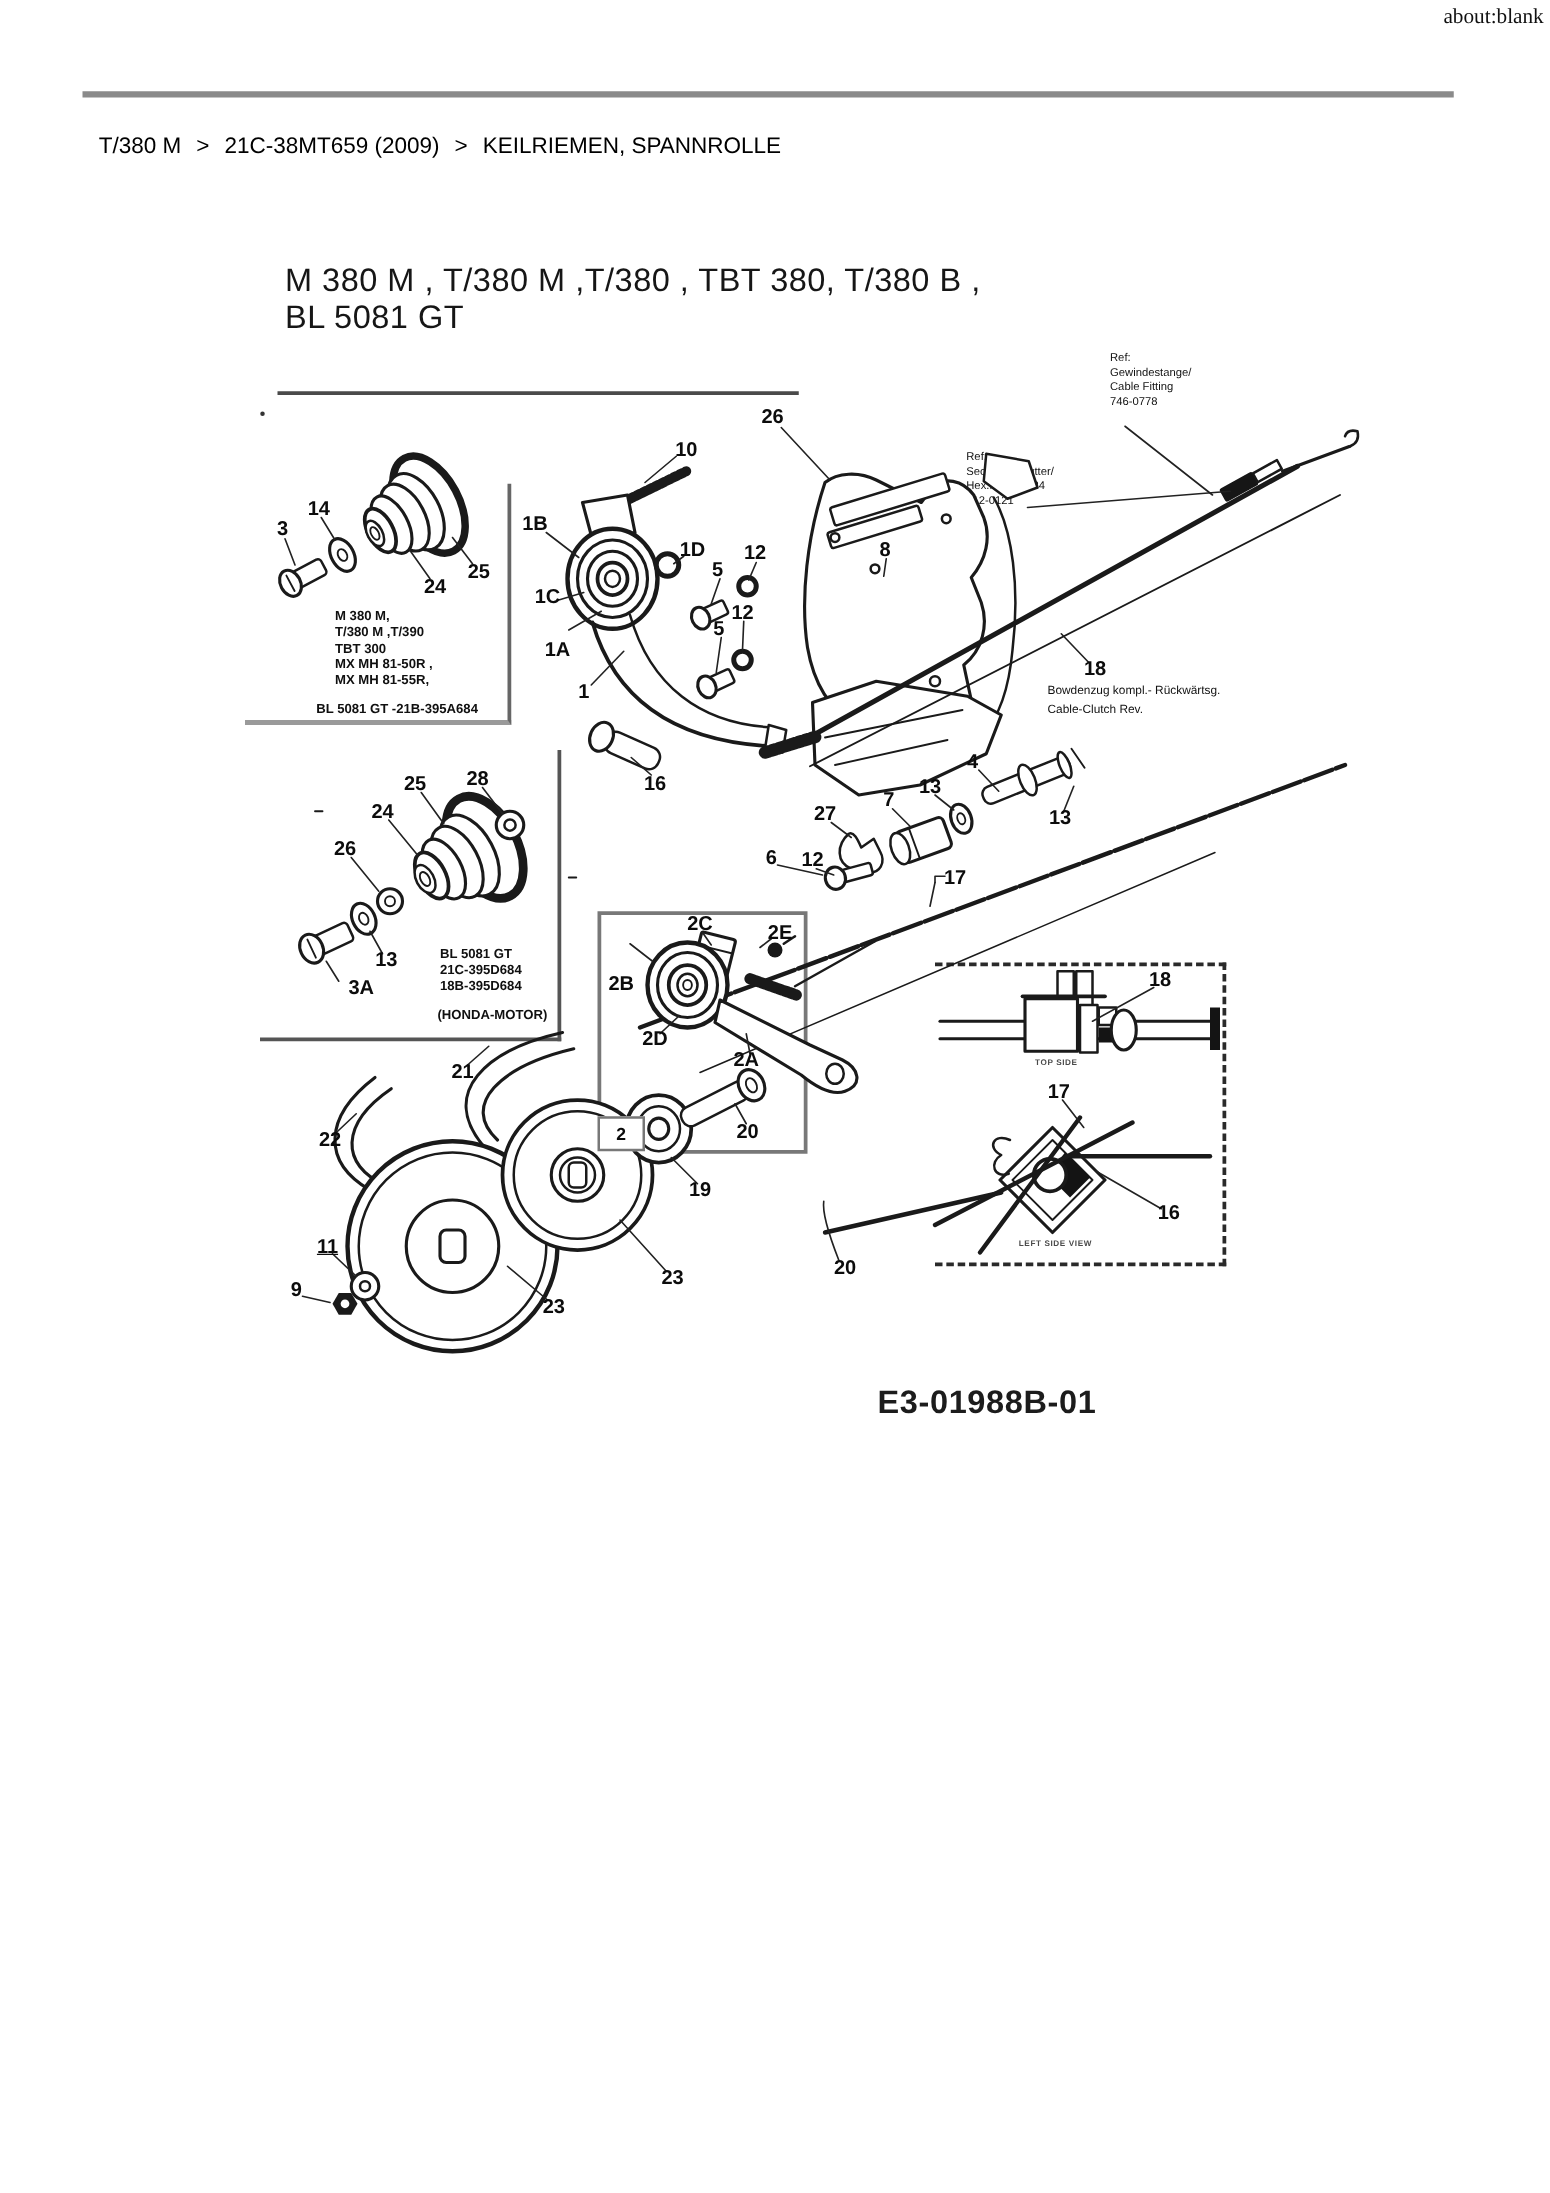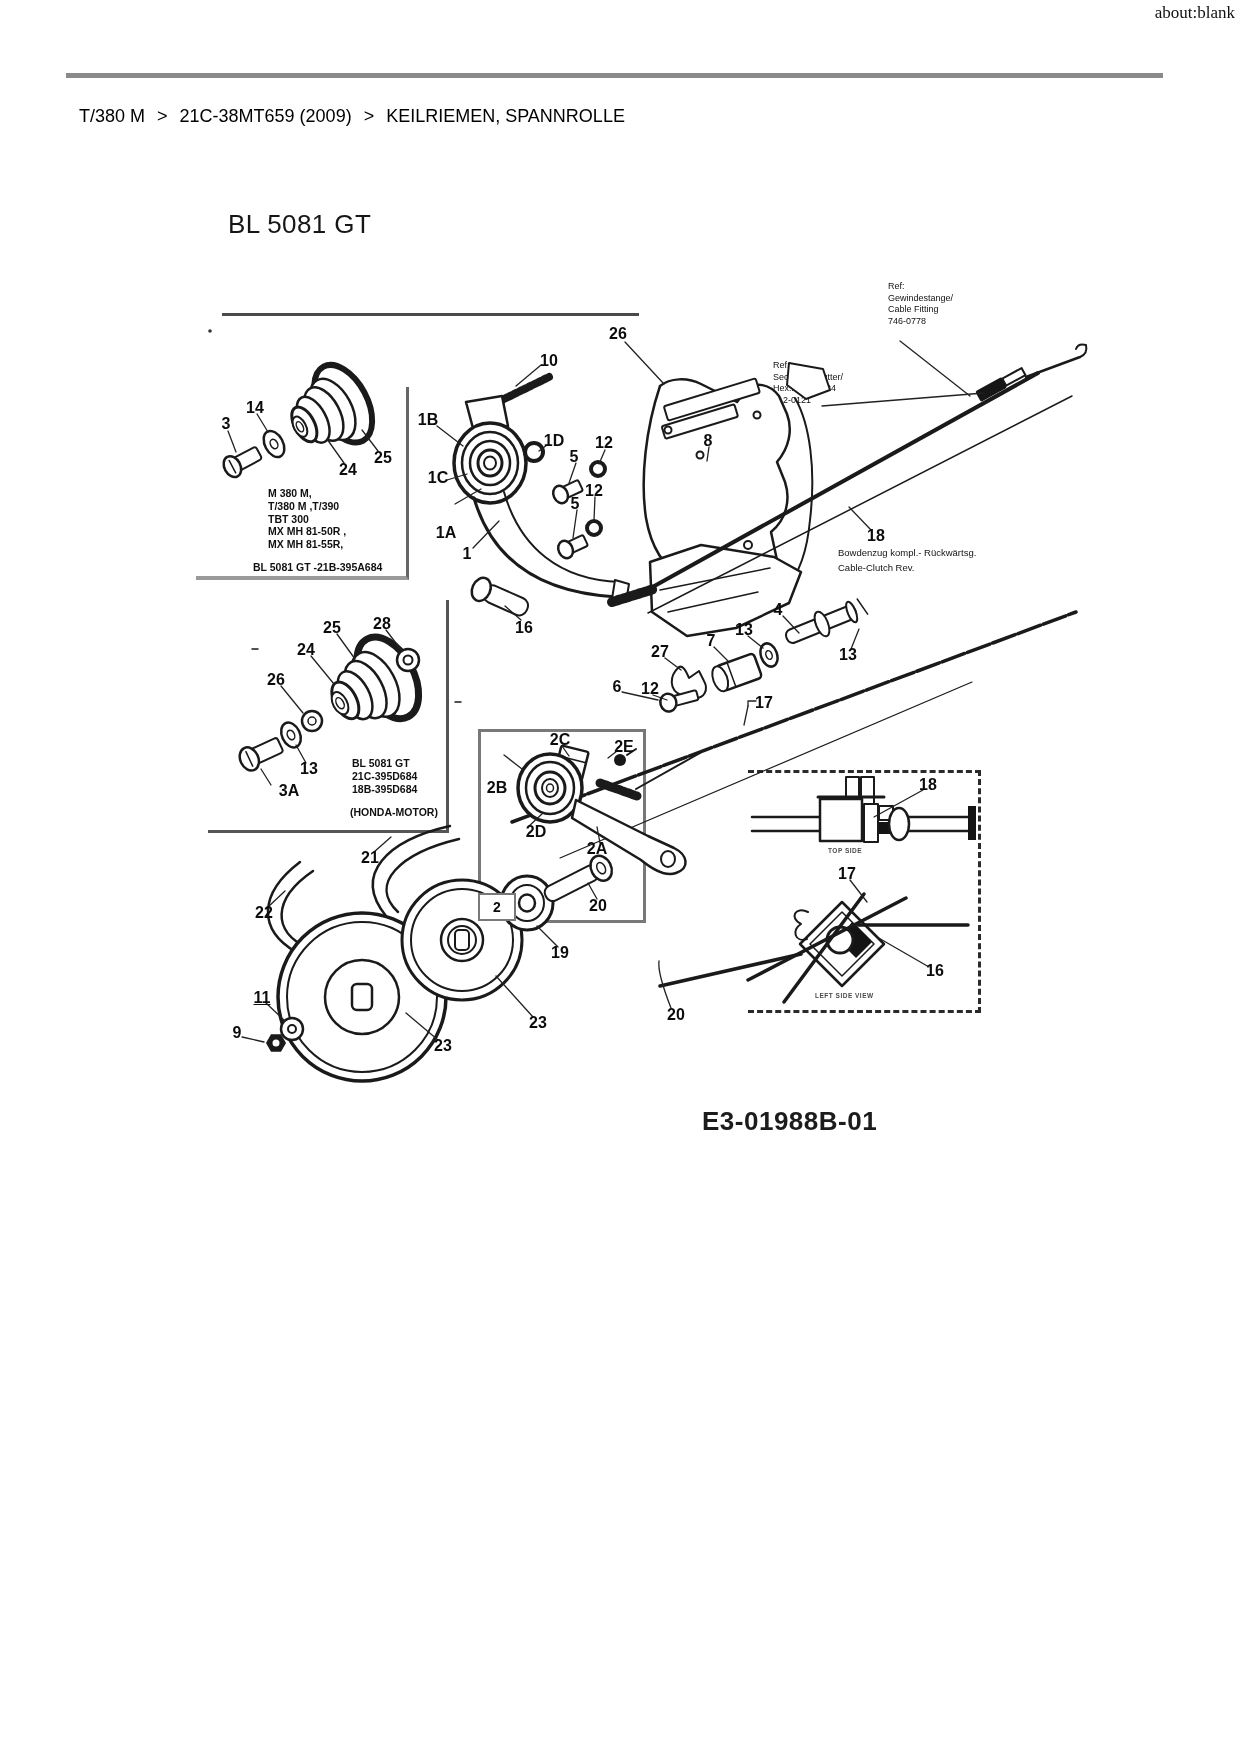--- a/index.html
+++ b/index.html
@@ -41,20 +41,21 @@
 <body>
 
 <div class="abs" id="hdr">about:blank</div>
 <div class="abs" id="rule"></div>
 
 <div class="abs" id="crumbs">
   <span>T/380 M</span><span class="sep">&gt;</span><span>21C-38MT659 (2009)</span><span class="sep">&gt;</span><span>KEILRIEMEN, SPANNROLLE</span>
 </div>
 
 <div class="abs" id="dtitle">
+  <div>M 380 M , T/380 M ,T/380 , TBT 380, T/380 B ,</div>
   <div>BL 5081 GT</div>
 </div>
 <div class="abs" id="underline"></div>
 
 <div class="abs" id="box1"></div>
 <div class="abs" id="box2"></div>
 <div class="abs" id="box3"></div>
 <div class="abs" id="box4"></div>
 <div class="abs" id="box3tab">2</div>
 
@@ -359,21 +360,21 @@
 <div id="callouts">
     <span style="left: 618px; top: 334px;">26</span>
     <span style="left: 549px; top: 361px;">10</span>
     <span style="left: 255px; top: 408px;">14</span>
     <span style="left: 226px; top: 424px;">3</span>
     <span style="left: 348px; top: 470px;">24</span>
     <span style="left: 383px; top: 458px;">25</span>
     <span style="left: 428px; top: 420px;">1B</span>
     <span style="left: 554px; top: 441px;">1D</span>
     <span style="left: 438px; top: 478px;">1C</span>
-    <span style="left: 446px; top: 533px;">1A</span>
+    <span style="left: 446px; top: 521px;">1A</span>
     <span style="left: 574px; top: 457px;">5</span>
     <span style="left: 604px; top: 443px;">12</span>
     <span style="left: 594px; top: 491px;">12</span>
     <span style="left: 575px; top: 504px;">5</span>
     <span style="left: 708px; top: 441px;">8</span>
     <span style="left: 467px; top: 554px;">1</span>
     <span style="left: 524px; top: 628px;">16</span>
     <span style="left: 876px; top: 536px;">18</span>
     <span style="left: 778px; top: 610px;">4</span>
     <span style="left: 744px; top: 630px;">13</span>
@@ -385,21 +386,21 @@
     <span style="left: 764px; top: 703px;">17</span>
     <span style="left: 332px; top: 628px;">25</span>
     <span style="left: 382px; top: 624px;">28</span>
     <span style="left: 306px; top: 650px;">24</span>
     <span style="left: 276px; top: 680px;">26</span>
     <span style="left: 309px; top: 769px;">13</span>
     <span style="left: 269px; top: 791px; margin-left: 20px;">3A</span>
     <span style="left: 497px; top: 788px;">2B</span>
     <span style="left: 560px; top: 740px;">2C</span>
     <span style="left: 624px; top: 747px;">2E</span>
-    <span style="left: 536px; top: 832px; text-align: right;">2D</span>
+    <span style="left: 524px; top: 832px; text-align: right;">2D</span>
     <span style="left: 597px; top: 849px;">2A</span>
     <span style="left: 928px; top: 785px;">18</span>
     <span style="left: 847px; top: 874px;">17</span>
     <span style="left: 935px; top: 971px;">16</span>
     <span style="left: 370px; top: 858px;">21</span>
     <span style="left: 264px; top: 913px;">22</span>
     <span style="left: 598px; top: 906px;">20</span>
     <span style="left: 560px; top: 953px;">19</span>
     <span style="left: 538px; top: 1023px;">23</span>
     <span style="left: 443px; top: 1046px;">23</span>

